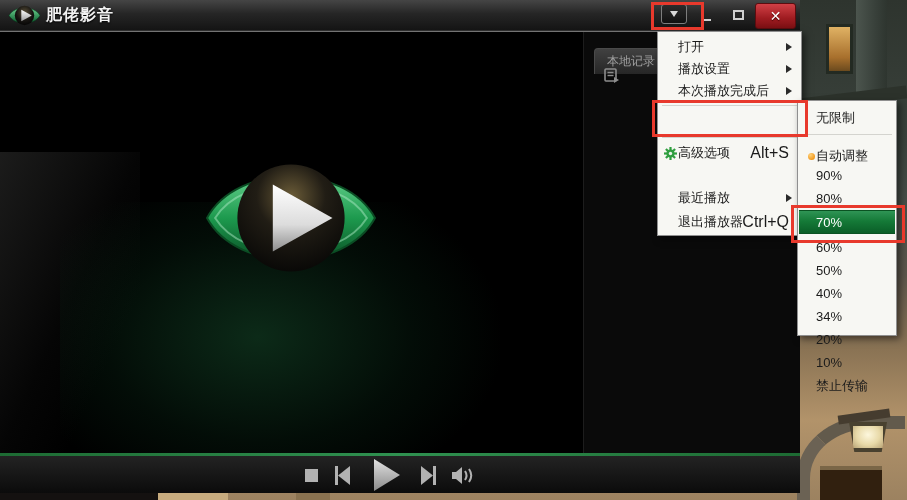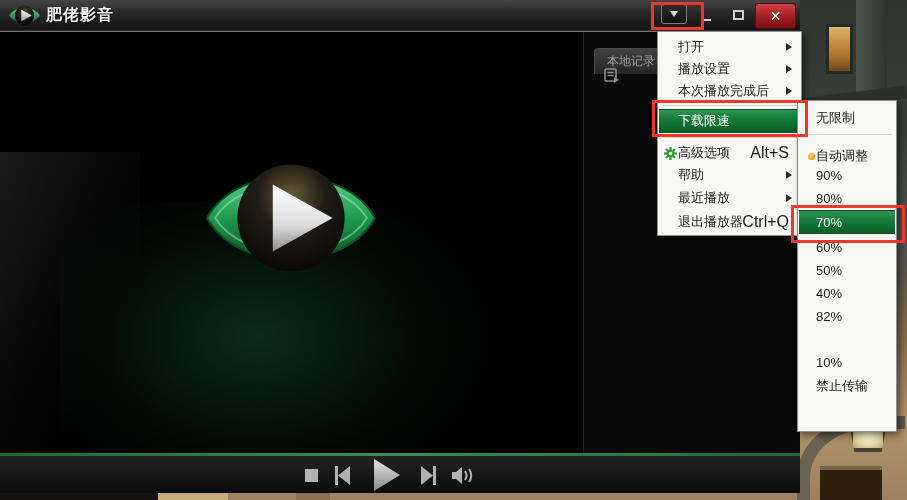--- a/index.html
+++ b/index.html
@@ -80,21 +80,21 @@
   #ctl-stop { left:305px; top:13px; }
   #ctl-prev { left:333px; top:10px; }
   #ctl-play { left:374px; top:3px; }
   #ctl-next { left:419px; top:10px; }
   #ctl-vol  { left:452px; top:10px; }
 
   
   .menu-panel { position:absolute; background:#f7f7f3; border:1px solid #8f8f8f;
     box-shadow:3px 3px 7px rgba(0,0,0,.5); z-index:20; }
   #main-menu { left:657px; top:31px; width:145px; height:205px;padding-left:24px; }
-  #sub-menu  { left:797px; top:100px; width:100px; height:332px; }
+  #sub-menu  { left:797px; top:100px; width:100px; height:236px; }
   .mrow { position:absolute; left:1px; right:1px; height:22px; display:flex; align-items:center;
     font-size:13px; color:#1b1b1b; cursor:pointer; }
   .mrow .mlabel { margin-left:19px; white-space:nowrap; }
   #sub-menu .mrow .mlabel { margin-left:17px; }
   .mrow .mshort { position:absolute; right:11px; font-size:16px; }
   .mrow .marrow { position:absolute; right:8px; width:0; height:0;
     border-top:4px solid transparent; border-bottom:4px solid transparent; border-left:6px solid #2a2a2a; }
   .mrow.hl { height:24px; color:#fff;
     background:linear-gradient(180deg,#2f9455 0%,#157a38 45%,#0a5e27 100%);
     border-top:1px solid #0a5222; border-bottom:1px solid #0a5222; }
@@ -244,42 +244,35 @@
     </div>
     <div class="mrow" style="top:26px">
       <span class="mlabel">播放设置</span>
       <span class="marrow"></span>
     </div>
     <div class="mrow" style="top:48px">
       <span class="mlabel">本次播放完成后</span>
       <span class="marrow"></span>
     </div>
     <div class="msep" style="top:73px"></div>
-    <div class="mrow hl" style="top:77px">
-      <span class="mlabel">下载限速</span>
-    </div>
     <div class="msep" style="top:105px"></div>
     <div class="mrow" style="top:110px">
       <svg class="gear" width="13" height="13" viewBox="0 0 13 13">
         <g fill="#2f9e3f">
           <rect x="5.4" y="0" width="2.2" height="13"></rect>
           <rect x="0" y="5.4" width="13" height="2.2"></rect>
           <rect x="5.4" y="0" width="2.2" height="13" transform="rotate(45 6.5 6.5)"></rect>
           <rect x="5.4" y="0" width="2.2" height="13" transform="rotate(-45 6.5 6.5)"></rect>
           <circle cx="6.5" cy="6.5" r="4"></circle>
         </g>
         <circle cx="6.5" cy="6.5" r="1.7" fill="#eaf5ea"></circle>
       </svg>
       <span class="mlabel">高级选项</span>
       <span class="mshort">Alt+S</span>
     </div>
-    <div class="mrow" style="top:132px">
-      <span class="mlabel">帮助</span>
-      <span class="marrow"></span>
-    </div>
     <div class="mrow" style="top:155px">
       <span class="mlabel">最近播放</span>
       <span class="marrow"></span>
     </div>
     <div class="mrow" style="top:179px">
       <span class="mlabel">退出播放器</span>
       <span class="mshort">Ctrl+Q</span>
     </div>
   </div>
 
@@ -304,21 +297,24 @@
     <div class="mrow" style="top:135px">
       <span class="mlabel">60%</span>
     </div>
     <div class="mrow" style="top:158px">
       <span class="mlabel">50%</span>
     </div>
     <div class="mrow" style="top:181px">
       <span class="mlabel">40%</span>
     </div>
     <div class="mrow" style="top:204px">
-      <span class="mlabel">82%</span>
+      <span class="mlabel">34%</span>
+    </div>
+    <div class="mrow" style="top:227px">
+      <span class="mlabel">20%</span>
     </div>
     <div class="mrow" style="top:250px">
       <span class="mlabel">10%</span>
     </div>
     <div class="mrow" style="top:274px">
       <span class="mlabel">禁止传输</span>
     </div>
   </div>
 
   <div id="ann-dropdown" class="ann"></div>

